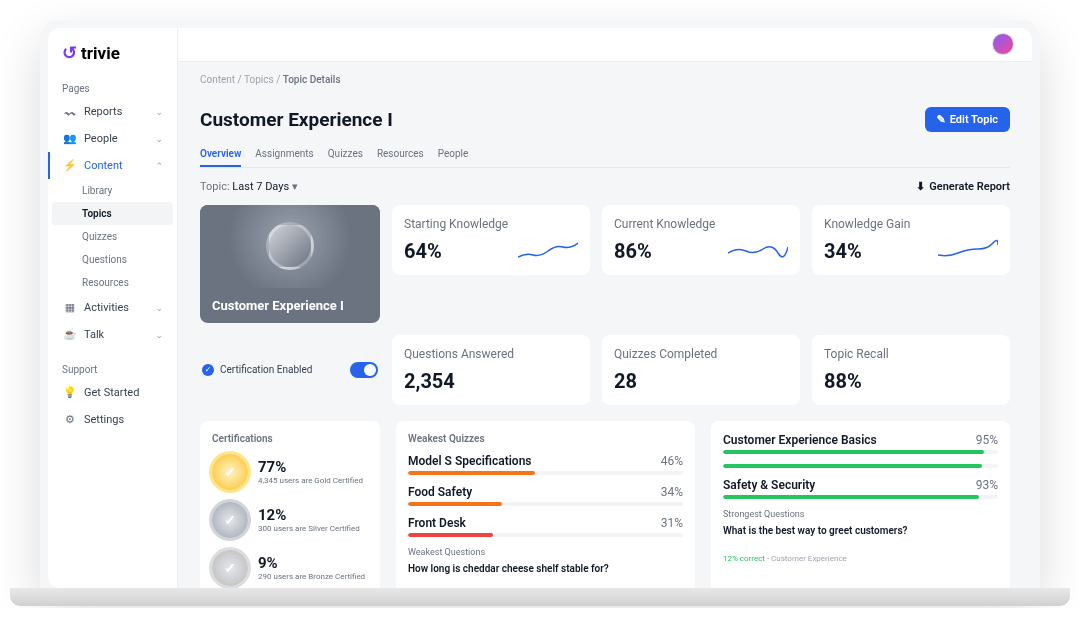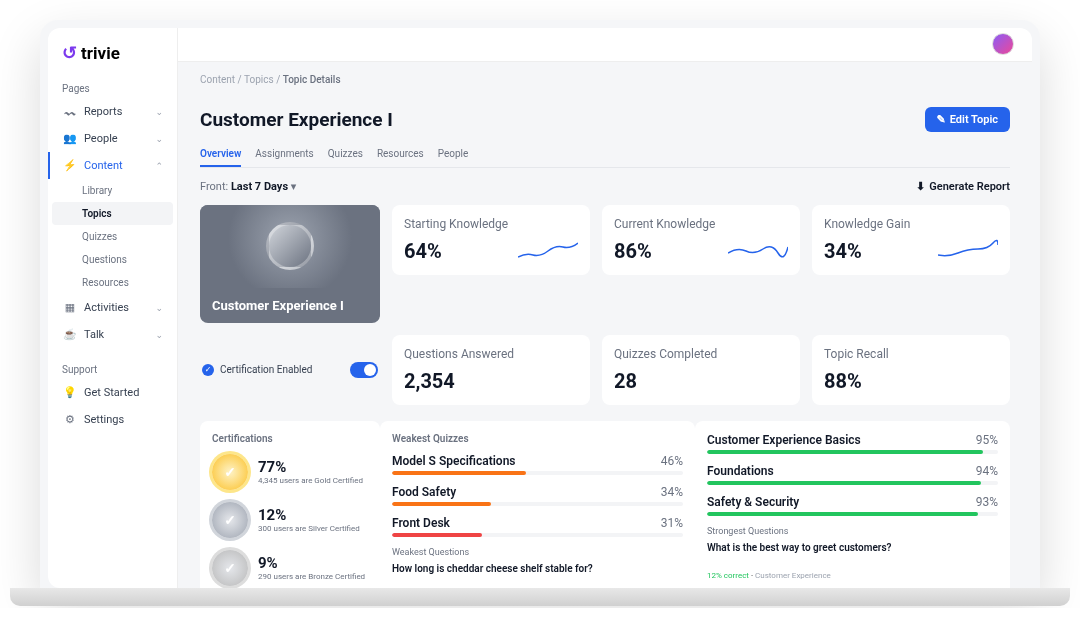--- a/index.html
+++ b/index.html
@@ -25,38 +25,38 @@
 .crumb{font-size:10px;color:#9ca3af;margin-bottom:22px}
 .crumb .cur{color:#6b7280;font-weight:500}
 .hdr-row{display:flex;align-items:center;justify-content:space-between;margin-bottom:10px}
 .title{font-size:19px;font-weight:700;color:#111827}
 .edit-btn{background:#2563eb;color:#fff;border:none;border-radius:6px;padding:6px 12px;font-size:11px;font-weight:600;cursor:pointer;display:flex;align-items:center;gap:4px}
 .tabs{display:flex;gap:14px;border-bottom:1px solid #e5e7eb;margin-bottom:12px}
 .tab{font-size:10px;color:#6b7280;padding:6px 0;cursor:pointer;border-bottom:2px solid transparent}
 .tab.act{color:#2563eb;border-bottom-color:#2563eb;font-weight:600}
 .filter-row{display:flex;align-items:center;justify-content:space-between;margin-bottom:12px}
 .show{font-size:11px;color:#6b7280}
-.show b{color:#111827;font-weight:700}
+.show b{color:#111827;font-weight:400}
 .gen{font-size:11px;font-weight:600;color:#111827;cursor:pointer;display:flex;align-items:center;gap:4px}
 .grid{display:grid;grid-template-columns:180px 1fr 1fr 1fr;gap:12px;margin-bottom:16px}
 .hero{grid-row:span 2;background:#6b7280;border-radius:8px;position:relative;overflow:hidden;min-height:118px;display:flex;flex-direction:column;justify-content:space-between}
 .hero-img{flex:1;background:radial-gradient(circle at 50% 40%,#9ca3af 0%,#6b7280 60%);display:flex;align-items:center;justify-content:center}
 .hero-circ{width:48px;height:48px;border-radius:50%;background:linear-gradient(135deg,#d1d5db,#6b7280);border:3px solid rgba(255,255,255,.3)}
 .hero-txt{color:#fff;font-size:13px;font-weight:700;padding:10px 12px}
 .cert-row{grid-column:1;display:flex;align-items:center;gap:6px;font-size:10px;color:#374151;padding:4px 2px}
 .cert-row .chk{width:12px;height:12px;border-radius:50%;background:#2563eb;color:#fff;display:inline-flex;align-items:center;justify-content:center;font-size:8px}
 .toggle{margin-left:auto;width:28px;height:16px;background:#2563eb;border-radius:9px;position:relative;cursor:pointer}
 .toggle::after{content:'';width:12px;height:12px;background:#fff;border-radius:50%;position:absolute;top:2px;right:2px}
 .card{background:#fff;border-radius:8px;padding:12px}
 .card-lbl{font-size:12px;color:#6b7280;margin-bottom:8px}
 .card-val{font-size:20px;font-weight:700;color:#111827}
 .card-row{display:flex;align-items:flex-start;justify-content:space-between}
 .spark{width:60px;height:24px}
 .spark path{stroke:#2563eb;stroke-width:1.5;fill:none}
-.row2{display:grid;grid-template-columns:180px 1fr 1fr;gap:0}
+.row2{display:grid;grid-template-columns:180px 1fr 1fr;gap:16px}
 .cert-card{background:#fff;border-radius:8px;padding:12px}
 .cert-title{font-size:10px;color:#6b7280;font-weight:600;margin-bottom:10px}
 .badge-row{display:flex;align-items:center;gap:10px;margin-bottom:12px}
 .badge{width:36px;height:36px;border-radius:50%;display:flex;align-items:center;justify-content:center;font-size:14px;position:relative}
 .badge.gold{background:radial-gradient(circle,#fef3c7,#fbbf24);box-shadow:0 0 0 3px #fde68a}
 .badge.silver{background:radial-gradient(circle,#e5e7eb,#9ca3af);box-shadow:0 0 0 3px #d1d5db}
 .badge.bronze{background:radial-gradient(circle,#e5e7eb,#b8b8b8);box-shadow:0 0 0 3px #ddd}
 .badge .ck{color:#fff;font-weight:bold}
 .badge-info .pct{font-size:15px;font-weight:700;color:#111827}
 .badge-info .sub{font-size:8px;color:#6b7280}
@@ -149,21 +149,21 @@
             </button>
     </div>
     <div class="tabs">
       <div class="tab act">Overview</div>
       <div class="tab">Assignments</div>
       <div class="tab">Quizzes</div>
       <div class="tab">Resources</div>
       <div class="tab">People</div>
     </div>
     <div class="filter-row">
-      <div class="show"><span>Front:</span> <b>Last 7 Days</b> <span>▾</span></div>
+      <div class="show"><span>Topic:</span> <b>Last 7 Days</b> <span>▾</span></div>
       <div class="gen">
               <span>⬇</span>
               <span>Generate Report</span>
             </div>
     </div>
 
     <div class="grid">
       <div class="hero">
         <div class="hero-img">
                 <div class="hero-circ"></div>
@@ -286,24 +286,20 @@
         <div class="quiz-item">
                 <div class="quiz-row">
                   <span class="quiz-name">Customer Experience Basics</span>
                   <span class="quiz-pct">95%</span>
                 </div>
                 <div class="bar">
                   <div class="bar-fill g" style="width:95%"></div>
                 </div>
               </div>
         <div class="quiz-item">
-                <div class="quiz-row">
-                  <span class="quiz-name">Foundations</span>
-                  <span class="quiz-pct">94%</span>
-                </div>
                 <div class="bar">
                   <div class="bar-fill g" style="width:94%"></div>
                 </div>
               </div>
         <div class="quiz-item">
                 <div class="quiz-row">
                   <span class="quiz-name">Safety &amp; Security</span>
                   <span class="quiz-pct">93%</span>
                 </div>
                 <div class="bar">

